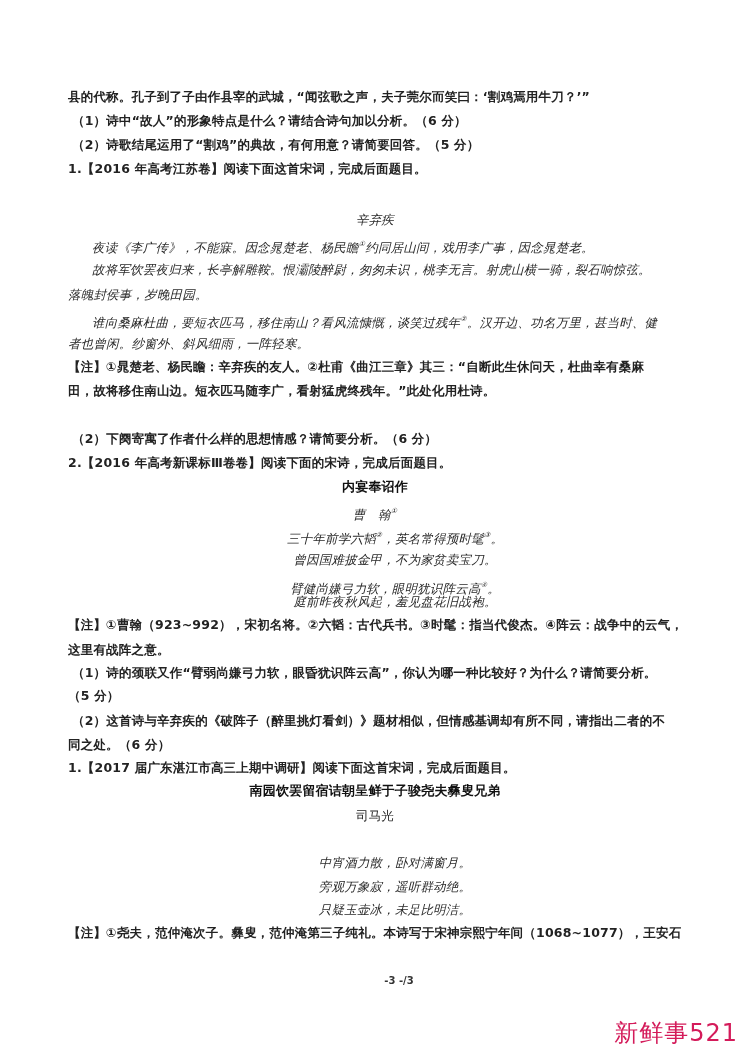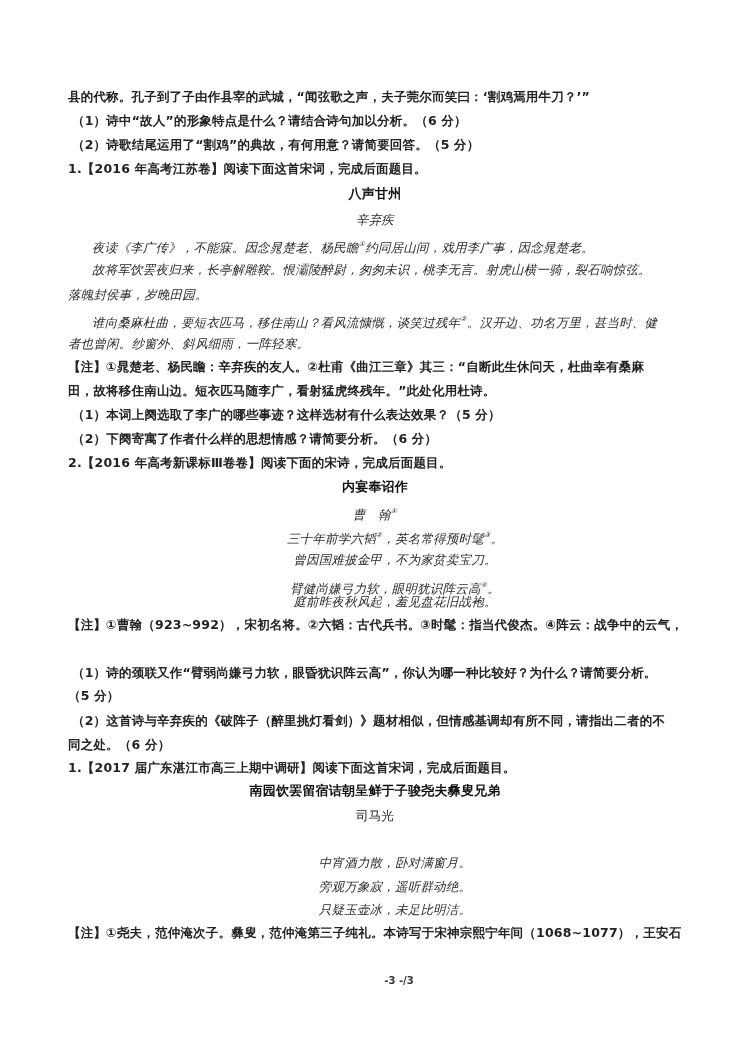--- a/index.html
+++ b/index.html
@@ -25,48 +25,48 @@
 </head>
 <body>
 
 <div class="page">
 
   <div class="line" style="top:89px">县的代称。孔子到了子由作县宰的武城，“闻弦歌之声，夫子莞尔而笑曰：‘割鸡焉用牛刀？’”</div>
   <div class="line q" style="top:113px">（1）诗中“故人”的形象特点是什么？请结合诗句加以分析。（6 分）</div>
   <div class="line q" style="top:137px">（2）诗歌结尾运用了“割鸡”的典故，有何用意？请简要回答。（5 分）</div>
 
   <div class="line" style="top:161px">1.【2016 年高考江苏卷】阅读下面这首宋词，完成后面题目。</div>
-  <div class="line center title" style="top:186px">八声甘州</div>
   <div class="line center author kai" style="top:212px">辛弃疾</div>
   <div class="line indent kai" style="top:236px"><span>夜读《李广传》，不能寐。因念晁楚老、杨民瞻</span><sup>①</sup><span>约同居山间，戏用李广事，因念晁楚老。</span></div>
   <div class="line indent kai" style="top:262px">故将军饮罢夜归来，长亭解雕鞍。恨灞陵醉尉，匆匆未识，桃李无言。射虎山横一骑，裂石响惊弦。</div>
   <div class="line kai" style="top:287px">落魄封侯事，岁晚田园。</div>
   <div class="line indent kai" style="top:311px"><span>谁向桑麻杜曲，要短衣匹马，移住南山？看风流慷慨，谈笑过残年</span><sup>②</sup><span>。汉开边、功名万里，甚当时、健</span></div>
   <div class="line kai" style="top:336px">者也曾闲。纱窗外、斜风细雨，一阵轻寒。</div>
   <div class="line" style="top:359px">【注】①晁楚老、杨民瞻：辛弃疾的友人。②杜甫《曲江三章》其三：“自断此生休问天，杜曲幸有桑麻</div>
   <div class="line" style="top:383px">田，故将移住南山边。短衣匹马随李广，看射猛虎终残年。”此处化用杜诗。</div>
-  <div class="line q" style="top:407px">（1）本词上阕选取了李广的哪些事迹？这样选材有什么表达效果？（5 分）</div>
   <div class="line q" style="top:431px">（2）下阕寄寓了作者什么样的思想情感？请简要分析。（6 分）</div>
 
   <div class="line" style="top:455px">2.【2016 年高考新课标Ⅲ卷卷】阅读下面的宋诗，完成后面题目。</div>
   <div class="line center title" style="top:479px">内宴奉诏作</div>
   <div class="line center author kai" style="top:503px"><span>曹　翰</span><sup>①</sup></div>
   <div class="line center poem" style="top:527px"><span>三十年前学六韬</span><sup>②</sup><span>，英名常得预时髦</span><sup>③</sup><span>。</span></div>
   <div class="line center poem" style="top:552px">曾因国难披金甲，不为家贫卖宝刀。</div>
   <div class="line center poem" style="top:577px"><span>臂健尚嫌弓力软，眼明犹识阵云高</span><sup>④</sup><span>。</span></div>
   <div class="line center poem" style="top:594px">庭前昨夜秋风起，羞见盘花旧战袍。</div>
   <div class="line" style="top:617px">【注】①曹翰（923~992），宋初名将。②六韬：古代兵书。③时髦：指当代俊杰。④阵云：战争中的云气，</div>
+  <div class="line" style="top:642px">这里有战阵之意。</div>
   <div class="line q" style="top:665px">（1）诗的颈联又作“臂弱尚嫌弓力软，眼昏犹识阵云高”，你认为哪一种比较好？为什么？请简要分析。</div>
   <div class="line" style="top:688px">（5 分）</div>
   <div class="line q" style="top:713px">（2）这首诗与辛弃疾的《破阵子（醉里挑灯看剑）》题材相似，但情感基调却有所不同，请指出二者的不</div>
   <div class="line" style="top:737px">同之处。（6 分）</div>
 
   <div class="line" style="top:760px">1.【2017 届广东湛江市高三上期中调研】阅读下面这首宋词，完成后面题目。</div>
   <div class="line center title" style="top:783px">南园饮罢留宿诘朝呈鲜于子骏尧夫彝叟兄弟</div>
   <div class="line center author" style="top:808px">司马光</div>
   <div class="line center poem" style="top:855px">中宵酒力散，卧对满窗月。</div>
   <div class="line center poem" style="top:879px">旁观万象寂，遥听群动绝。</div>
   <div class="line center poem" style="top:902px">只疑玉壶冰，未足比明洁。</div>
   <div class="line" style="top:925px">【注】①尧夫，范仲淹次子。彝叟，范仲淹第三子纯礼。本诗写于宋神宗熙宁年间（1068~1077），王安石</div>
 
   <div class="pagenum" style="top:975px">-3 -/3</div>
 
+  <div class="watermark"><span>新鲜事</span><span class="num">521</span></div>
 </div>
 
 </body></html>

